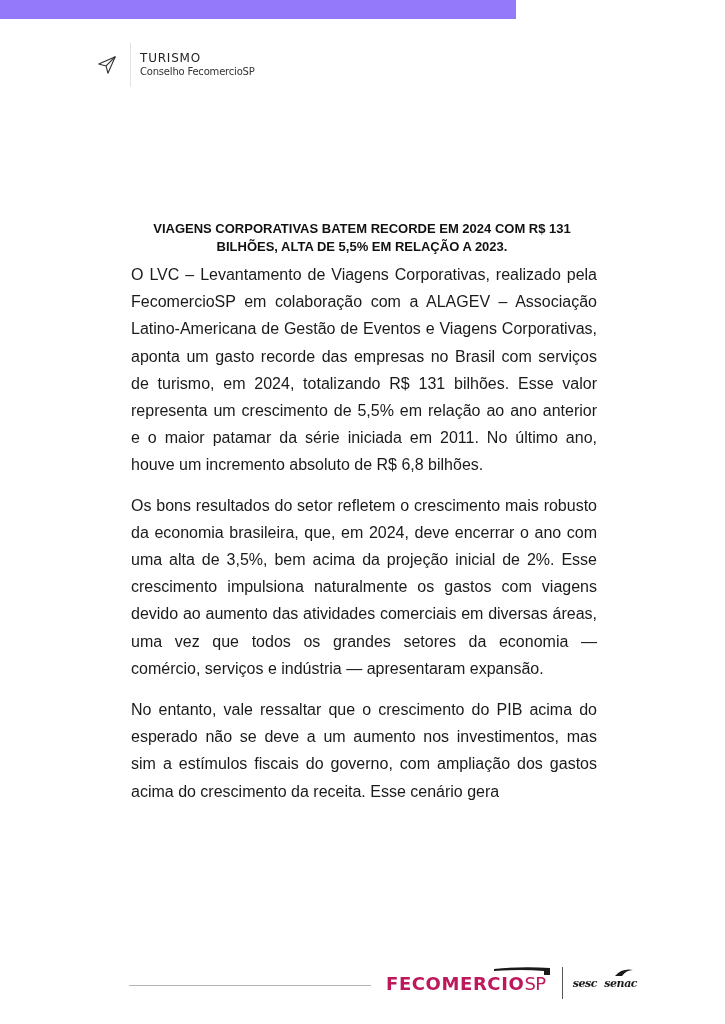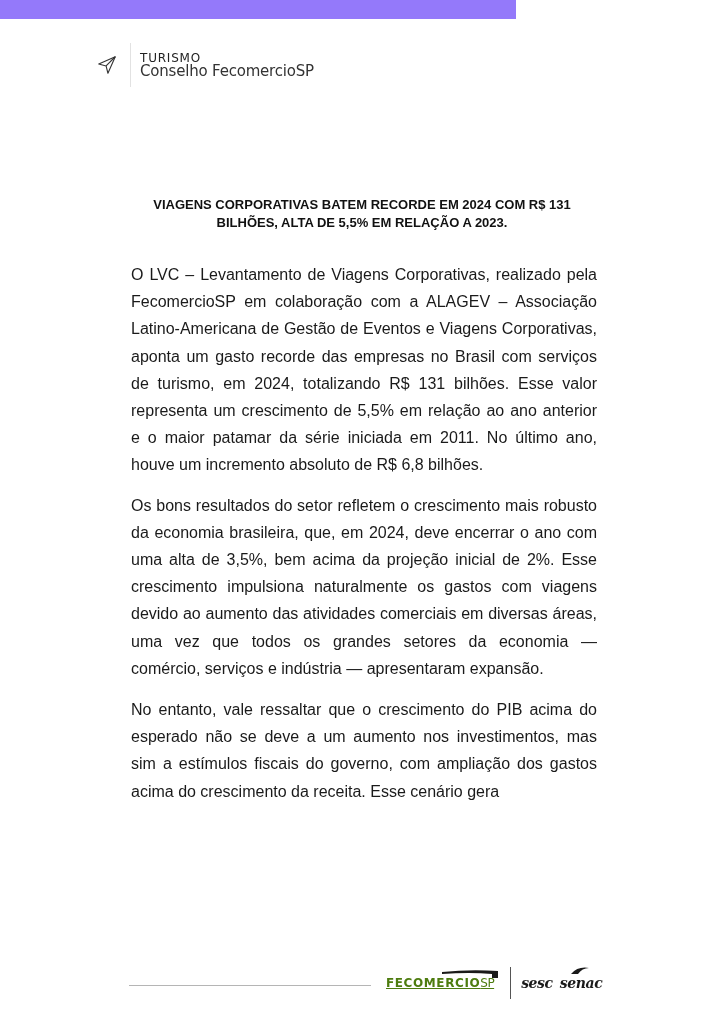--- a/index.html
+++ b/index.html
@@ -47,29 +47,29 @@
       flex-direction: column;
       font-family: "DejaVu Sans", sans-serif;
       line-height: 13px;
     }
     .brand-title {
       font-size: 12px;
       letter-spacing: 0.8px;
       color: #222;
     }
     .brand-subtitle {
-      font-size: 15px;
+      font-size: 10px;
       color: #333;
       letter-spacing: -0.2px;
     }
     .headline {
       position: absolute;
       left: 124px;
       width: 476px;
-      top: 196px;
+      top: 220px;
       text-align: center;
       font-weight: bold;
       font-size: 13px;
       line-height: 18px;
       color: #111;
     }
     .article {
       position: absolute;
       left: 131px;
       width: 466px;
@@ -95,25 +95,24 @@
       position: absolute;
       left: 386px;
       top: 963px;
       height: 40px;
       display: flex;
       align-items: center;
     }
     .fecomercio-logo {
       position: relative;
       font-family: "DejaVu Sans", sans-serif;
-      font-size: 12px;
+      font-size: 18px;
       letter-spacing: 0.6px;
-      color: #4d7c0f;
+      color: #be185d;
       font-weight: bold;
-      text-decoration: underline;
     }
     .fecomercio-logo .sp {
       font-weight: normal;
       letter-spacing: -0.5px;
     }
     .fecomercio-swoosh {
       position: absolute;
       right: -6px;
       top: -7px;
       width: 60px;
@@ -122,21 +121,21 @@
     .logo-divider {
       width: 1px;
       height: 32px;
       background: #555;
       margin: 0 10px 0 16px;
     }
     .sesc-logo, .senac-logo {
       font-family: "DejaVu Serif", serif;
       font-style: italic;
       font-weight: bold;
-      font-size: 14px;
+      font-size: 11px;
       color: #1a1a1a;
       letter-spacing: -0.4px;
     }
     .senac-logo {
       position: relative;
       margin-left: 7px;
     }
     .senac-wave {
       position: absolute;
       left: 10px;

